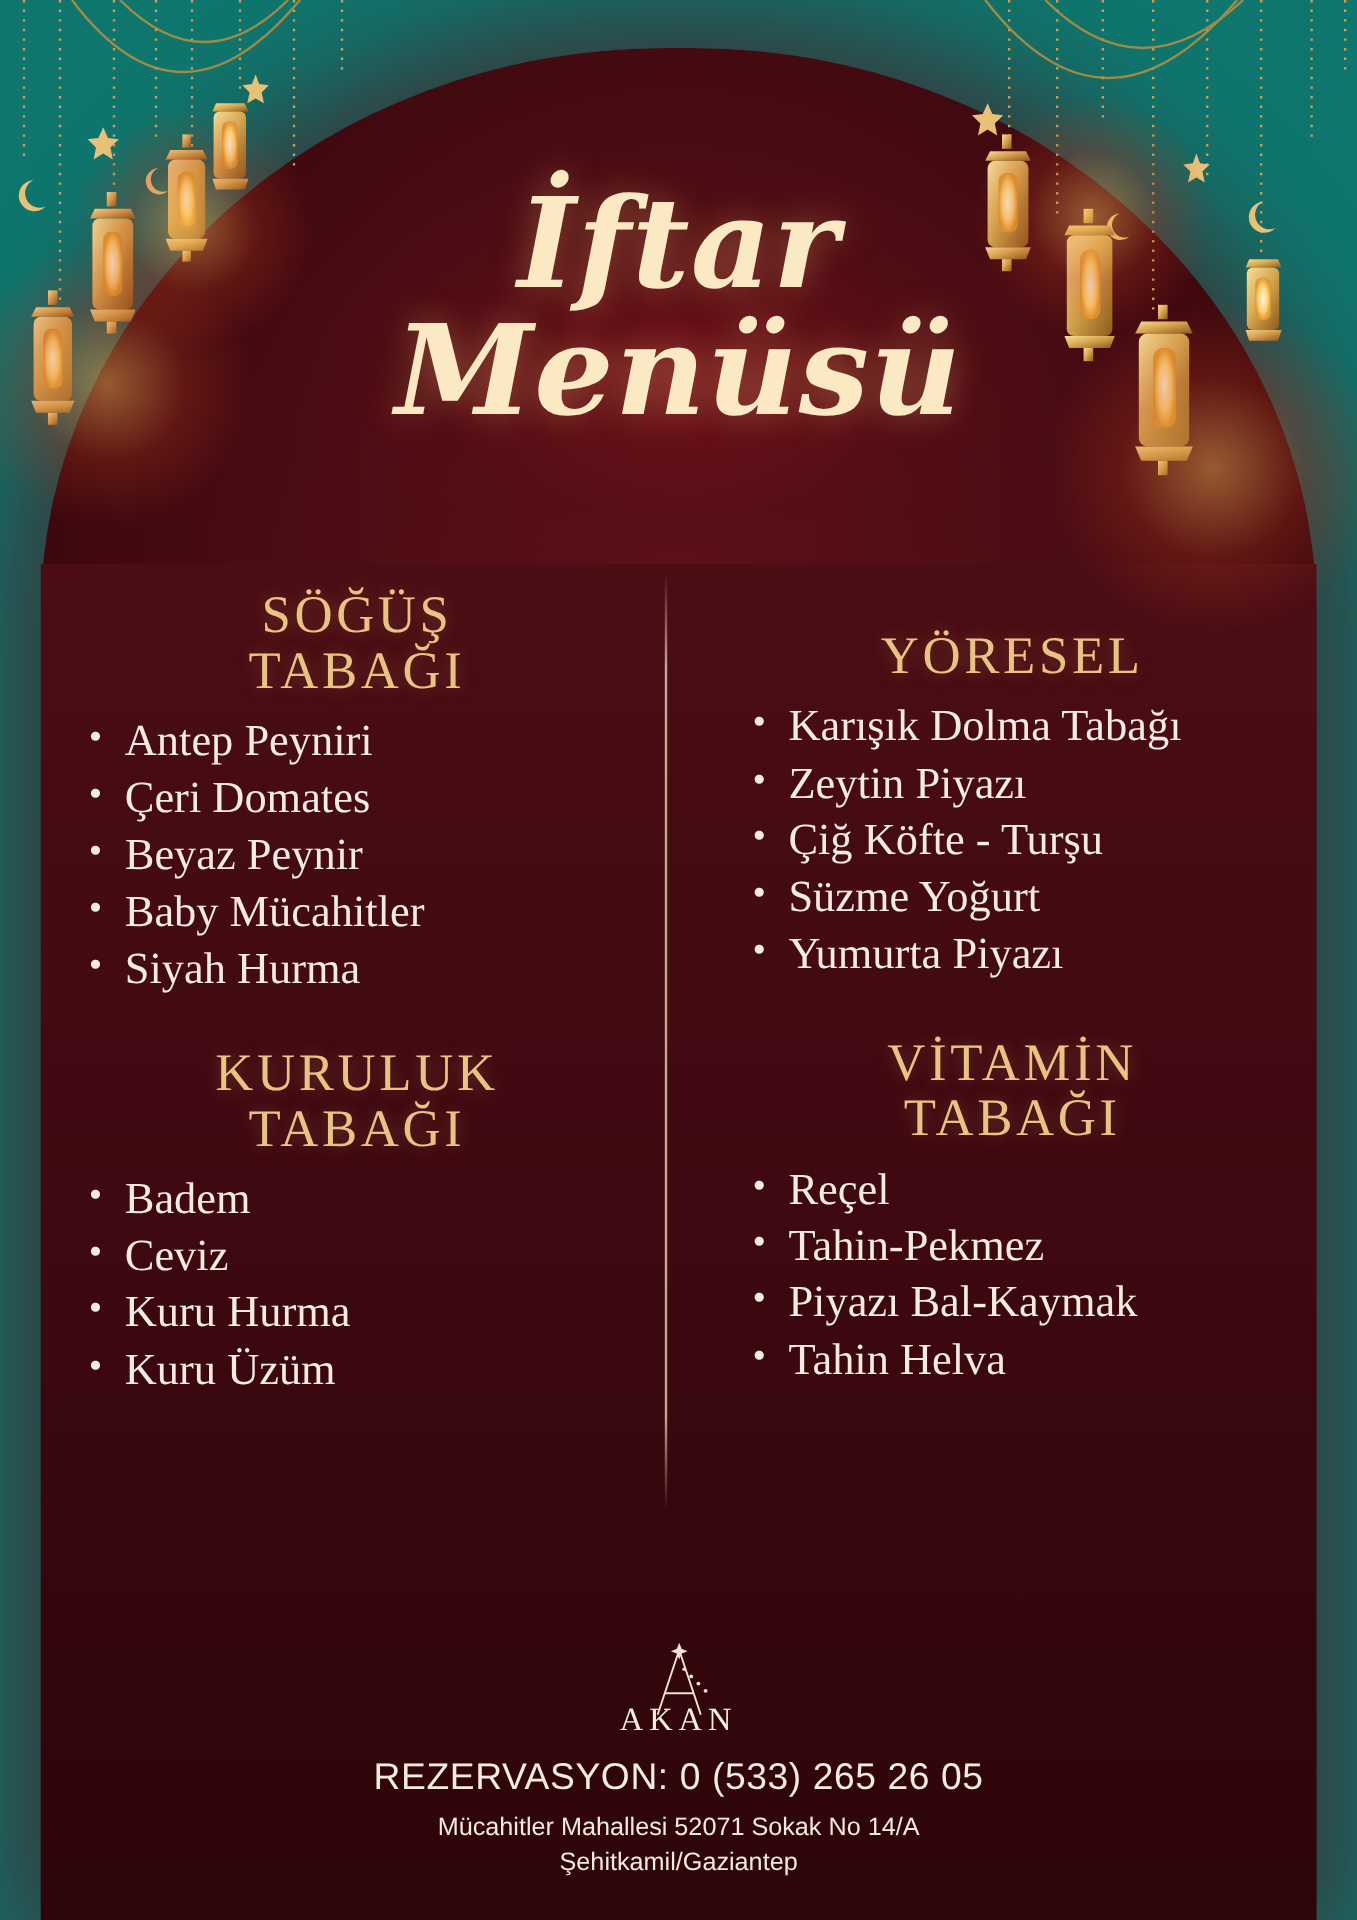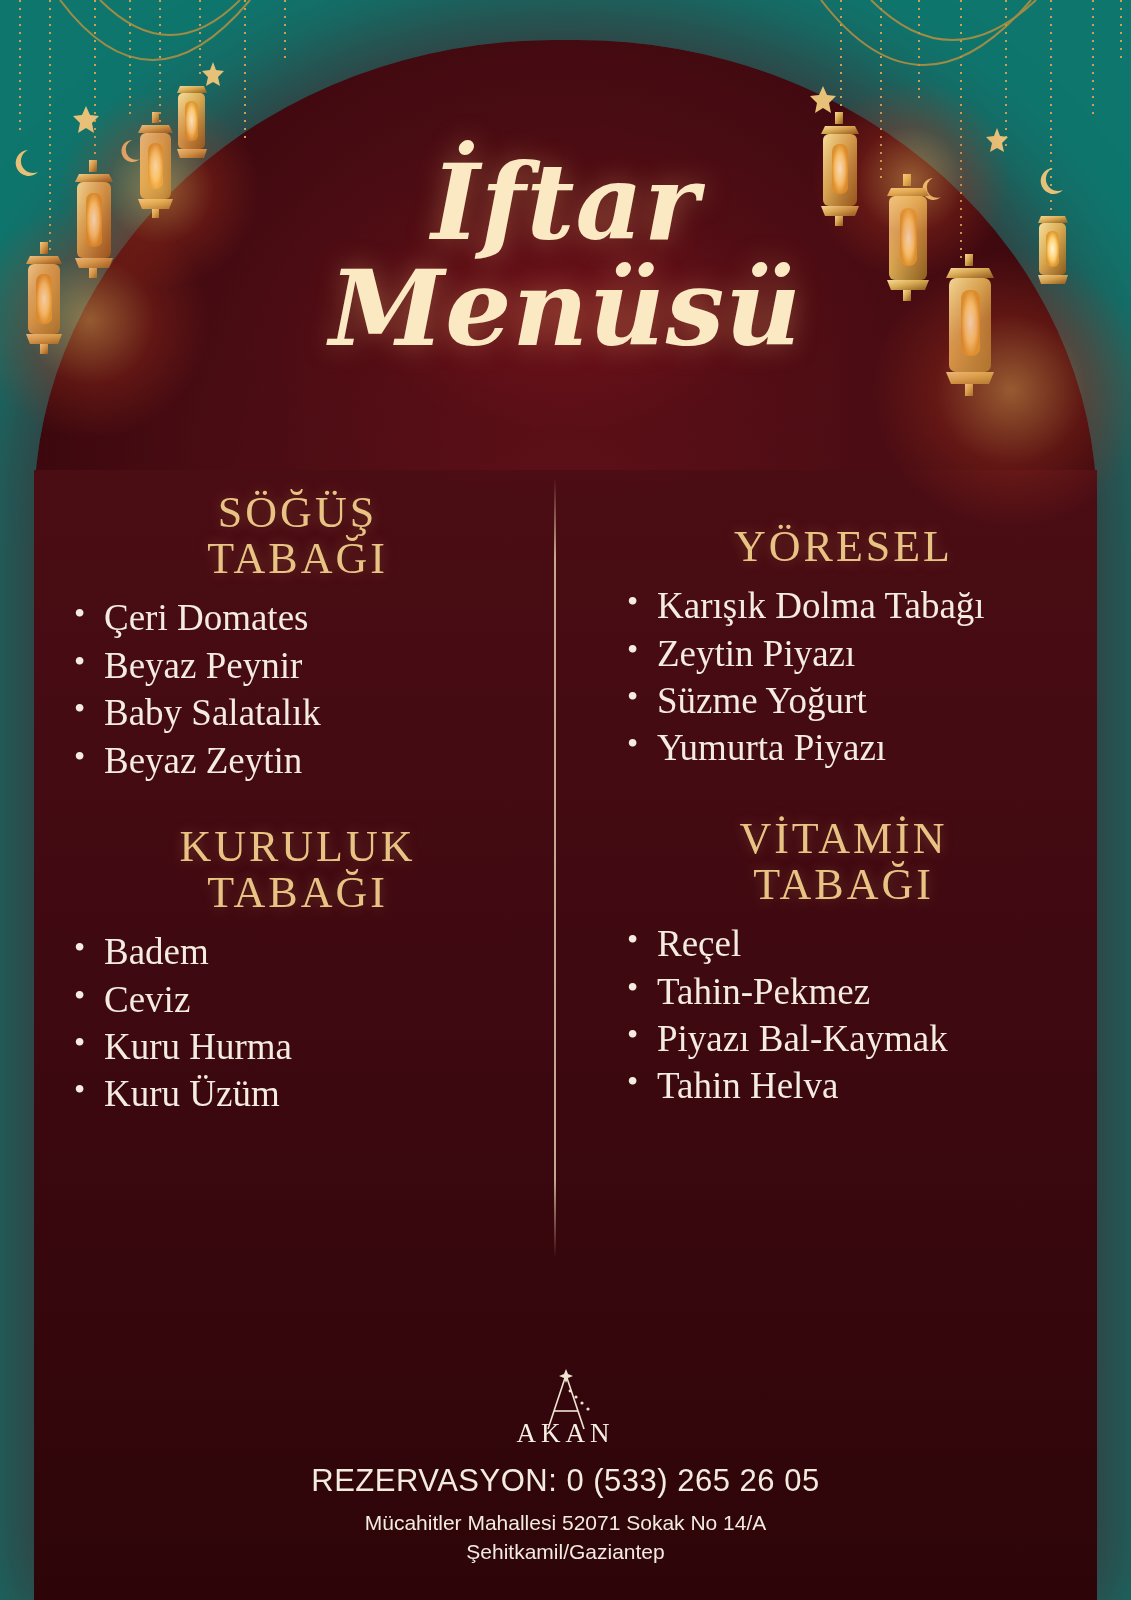--- a/index.html
+++ b/index.html
@@ -334,24 +334,25 @@
   <div class="columns">
 
     <div class="col col-left">
 
       <div>
         <div class="sec-title">
           <span>SÖĞÜŞ</span>
           <span class="t2">TABAĞI</span>
         </div>
         <ul class="items">
+          <li>Antep Peyniri</li>
           <li>Çeri Domates</li>
           <li>Beyaz Peynir</li>
-          <li>Baby Salatalık</li>
-          <li>Beyaz Zeytin</li>
+          <li>Baby Mücahitler</li>
+          <li>Siyah Hurma</li>
         </ul>
       </div>
 
       <div class="block-gap"></div>
 
       <div>
         <div class="sec-title">
           <span>KURULUK</span>
           <span class="t2">TABAĞI</span>
         </div>
@@ -369,20 +370,21 @@
 
       <div style="height:34px"></div>
 
       <div>
         <div class="sec-title">
           <span>YÖRESEL</span>
         </div>
         <ul class="items">
           <li>Karışık Dolma Tabağı</li>
           <li>Zeytin Piyazı</li>
+          <li>Çiğ Köfte - Turşu</li>
           <li>Süzme Yoğurt</li>
           <li>Yumurta Piyazı</li>
         </ul>
       </div>
 
       <div class="right-gap"></div>
 
       <div>
         <div class="sec-title">
           <span>VİTAMİN</span>

